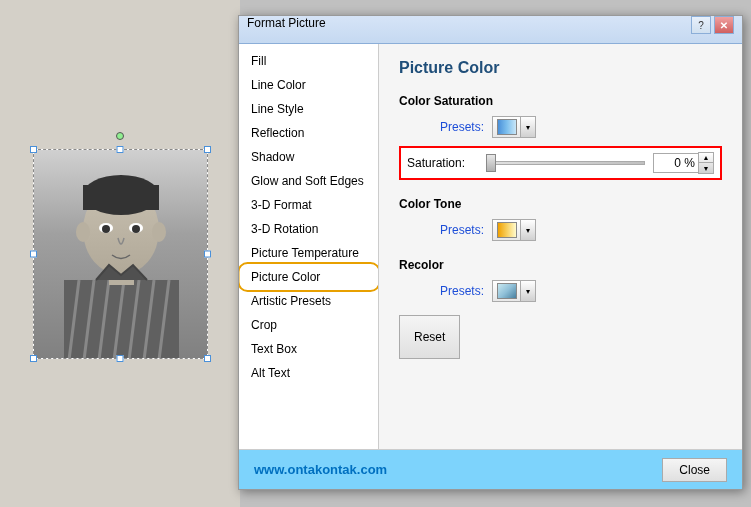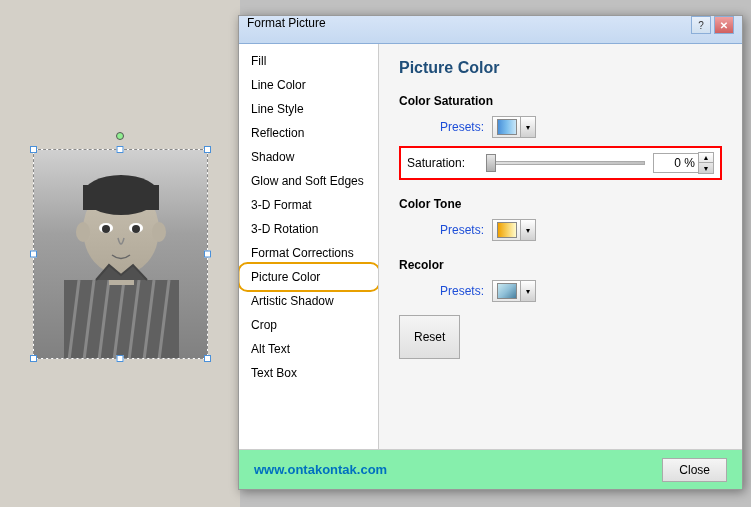--- a/index.html
+++ b/index.html
@@ -354,21 +354,21 @@
       margin-top: 5px;
     }
 
     
     .dialog-footer {
       position: absolute;
       bottom: 0;
       left: 0;
       right: 0;
       height: 40px;
-      background: #86efac;
+      background: #7dd3fc;
       border-top: 1px solid #ccc;
       display: flex;
       align-items: center;
       justify-content: space-between;
       padding: 0 15px;
     }
 
     .website-link {
       color: #0070c0;
       font-size: 13px;
@@ -489,26 +489,26 @@
 
     <div class="nav-panel">
       <div class="nav-item">Fill</div>
       <div class="nav-item">Line Color</div>
       <div class="nav-item">Line Style</div>
       <div class="nav-item">Reflection</div>
       <div class="nav-item">Shadow</div>
       <div class="nav-item">Glow and Soft Edges</div>
       <div class="nav-item">3-D Format</div>
       <div class="nav-item">3-D Rotation</div>
-      <div class="nav-item">Format Corrections</div>
+      <div class="nav-item">Picture Temperature</div>
       <div class="nav-item active">Picture Color</div>
-      <div class="nav-item">Artistic Shadow</div>
+      <div class="nav-item">Artistic Presets</div>
       <div class="nav-item">Crop</div>
+      <div class="nav-item">Text Box</div>
       <div class="nav-item">Alt Text</div>
-      <div class="nav-item">Text Box</div>
     </div>
 
     <div class="content-panel">
       <div class="panel-title">Picture Color</div>
 
       <div class="section-header">Color Saturation</div>
 
       <div class="form-row">
         <span class="form-label">Presets:</span>
         <div class="preset-dropdown">

